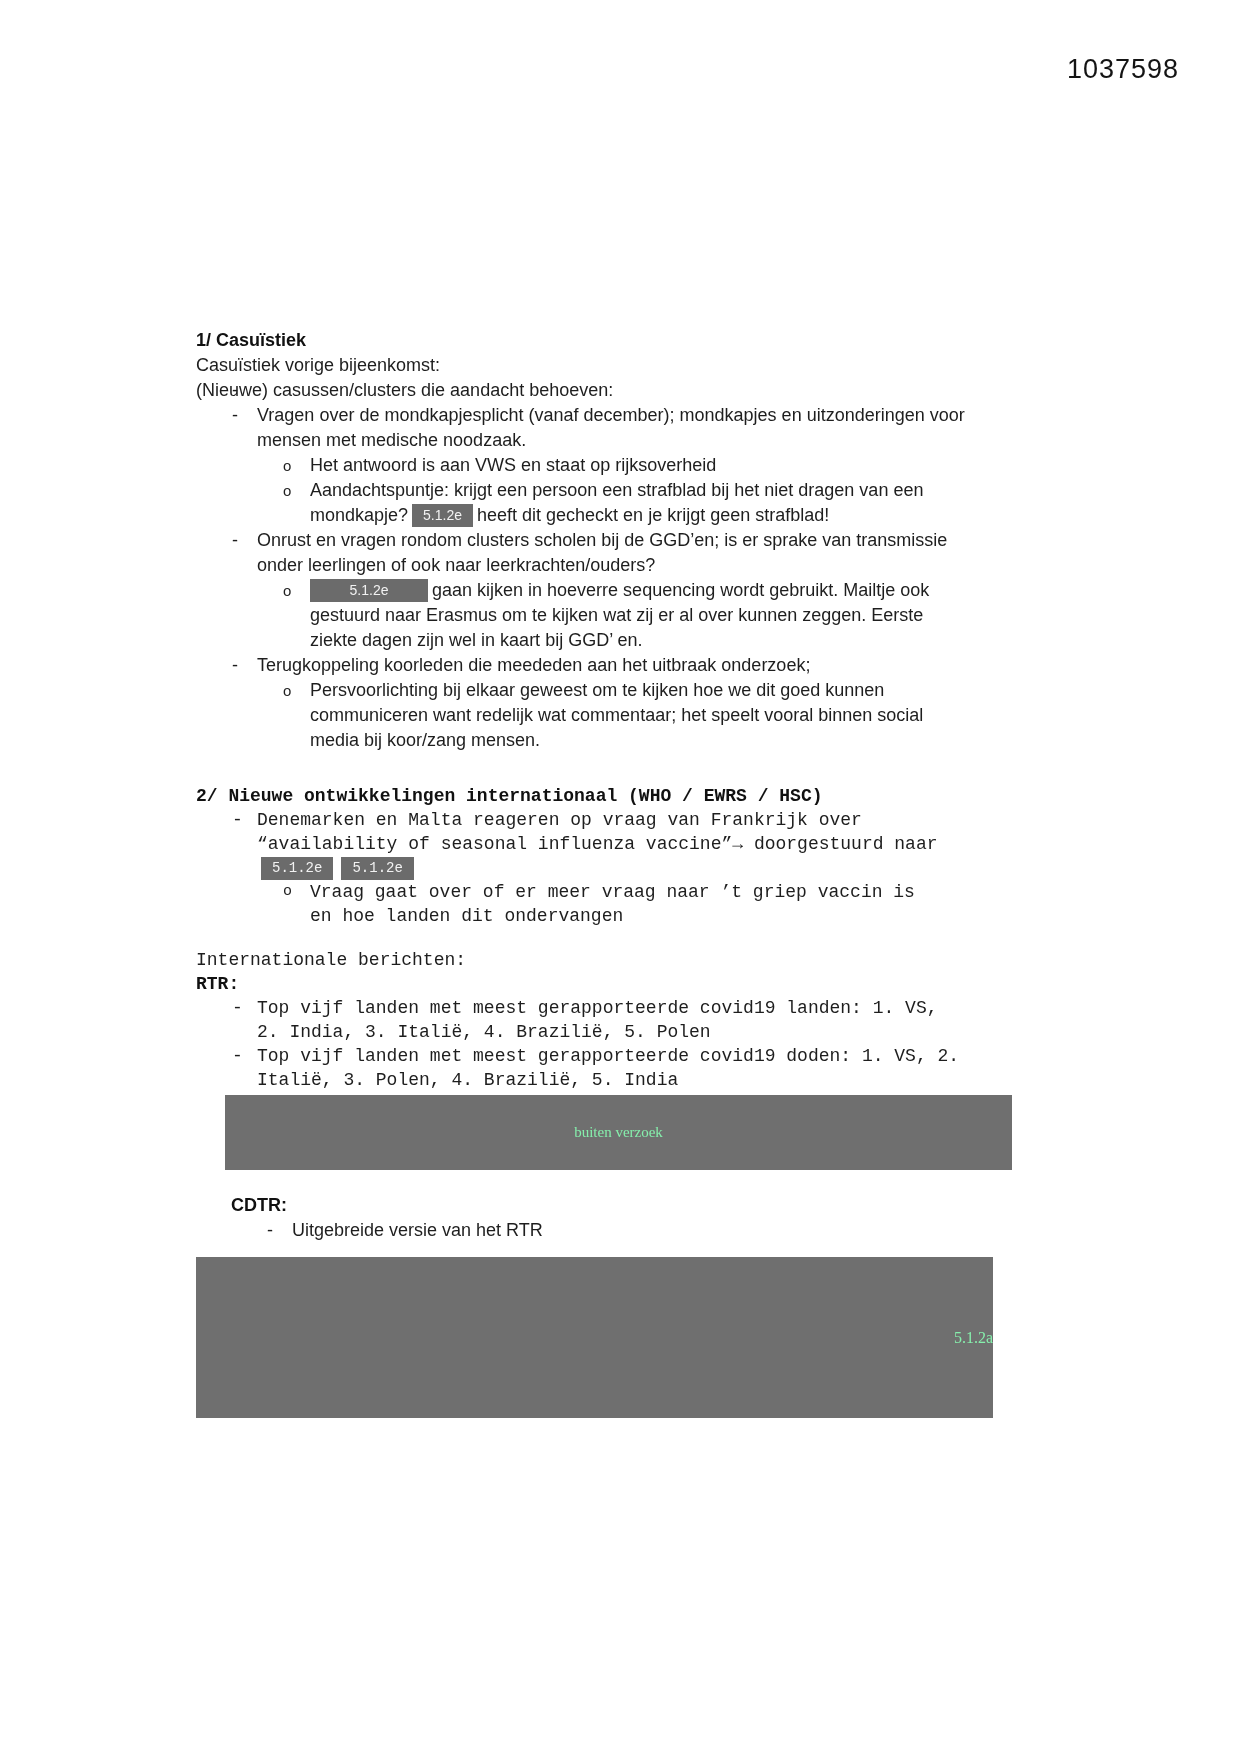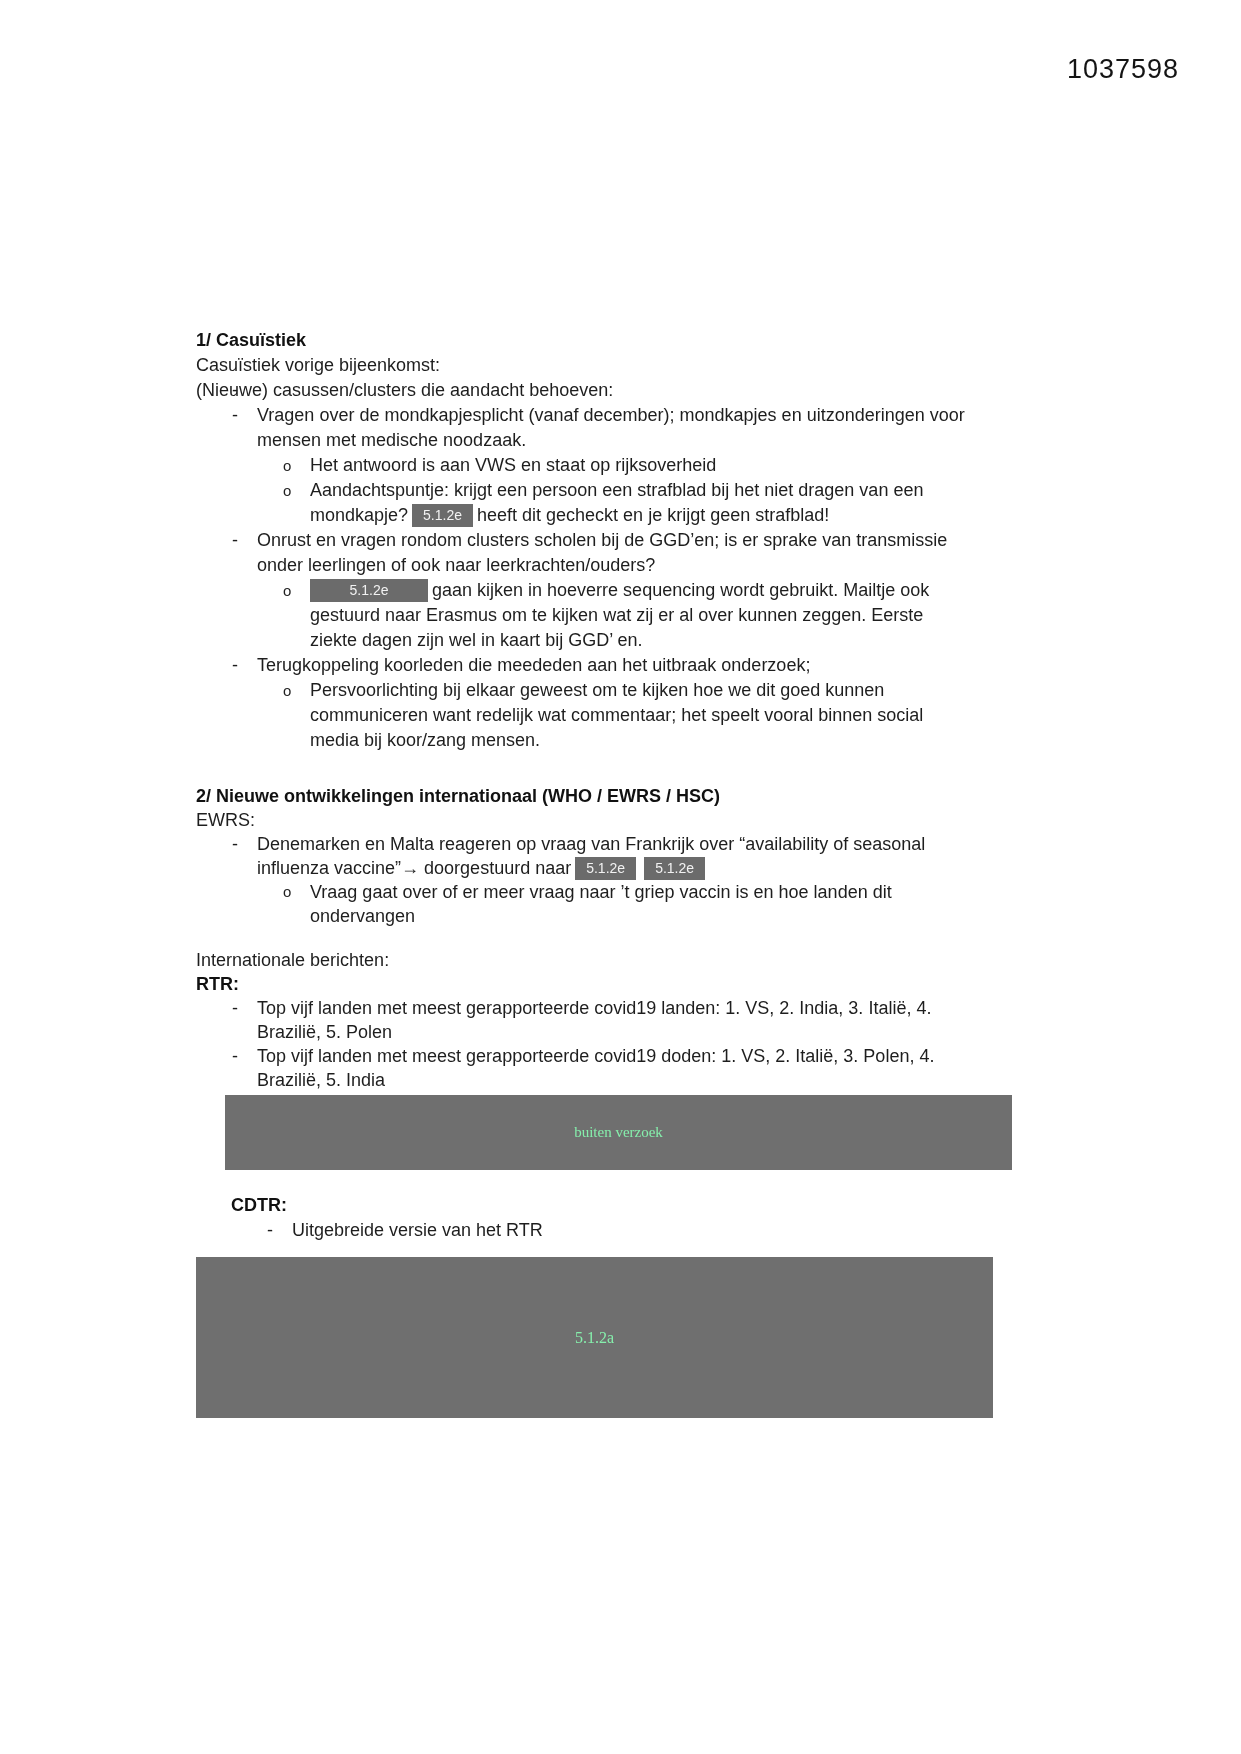--- a/index.html
+++ b/index.html
@@ -14,21 +14,21 @@
     font-size:27px;color:#141414;letter-spacing:1px;
   }
   .doc-header{position:absolute;top:194px;left:0;width:1110px;text-align:center;}
   .doc-title,.doc-subtitle{
     font-size:19px;font-weight:bold;text-decoration:underline;color:#161616;
   }
   .doc-subtitle{margin-top:17px;}
   .section{position:absolute;left:196px;width:816px;font-size:18px;}
   .sec1{top:328px;}
   .sec1 .line{line-height:25px;}
-  .sec2{top:784px;}
+  .sec2{top:784px;font-family:Liberation Mono, monospace;}
   .sec2 .line{line-height:24px;}
   .cdtr{top:1193px;margin-left:35px;}
   .cdtr .line{line-height:25px;}
   .sec3{top:1432px;}
   .heading{font-weight:bold;color:#111111;}
   .b-dash{position:relative;padding-left:61px;width:708px;}
   .b-dash > .marker{position:absolute;left:36px;top:0;}
   .b-o{position:relative;padding-left:114px;width:628px;}
   .b-o > .marker{position:absolute;left:87px;top:0;font-size:15px;}
   .spacer{height:20px;}
@@ -36,21 +36,21 @@
     display:inline-block;background:#6b6b6b;color:#f2f2f2;
     font-size:14px;line-height:23px;padding:0 11px;margin:0 4px;
     vertical-align:1px;white-space:nowrap;
   }
   .chip.wide{min-width:96px;text-align:center;margin-left:0;}
   .redaction-box{
     position:absolute;background:#6f6f6f;color:#86efac;
     display:flex;align-items:center;justify-content:center;font-family:Liberation Serif, serif;
   }
   .box-bv{left:225px;top:1095px;width:787px;height:75px;font-size:15px;}
-  .box-big{left:196px;top:1257px;width:797px;height:161px;font-size:16px;}
+  .box-big{left:196px;top:1257px;width:797px;height:161px;font-size:16px;justify-content:flex-end;}
 </style>
 </head>
 <body>
 
 <div class="page">
 
   <div class="page-number">1037598</div>
 
 
   <div class="section sec1">
@@ -88,21 +88,20 @@
       <span>Terugkoppeling koorleden die meededen aan het uitbraak onderzoek;</span>
     </div>
     <div class="line b-o">
       <span class="marker">o</span>
       <span>Persvoorlichting bij elkaar geweest om te kijken hoe we dit goed kunnen communiceren want redelijk wat commentaar; het speelt vooral binnen social media bij koor/zang mensen.</span>
     </div>
   </div>
 
   <div class="section sec2">
     <div class="line heading">2/ Nieuwe ontwikkelingen internationaal (WHO / EWRS / HSC)</div>
-    <div class="line">EWRS:</div>
 
     <div class="line b-dash">
       <span class="marker">-</span>
       <span>Denemarken en Malta reageren op vraag van Frankrijk over “availability of seasonal influenza vaccine”→ doorgestuurd naar</span><span class="chip">5.1.2e</span><span class="chip">5.1.2e</span>
     </div>
     <div class="line b-o">
       <span class="marker">o</span>
       <span>Vraag gaat over of er meer vraag naar ’t griep vaccin is en hoe landen dit ondervangen</span>
     </div>
 

